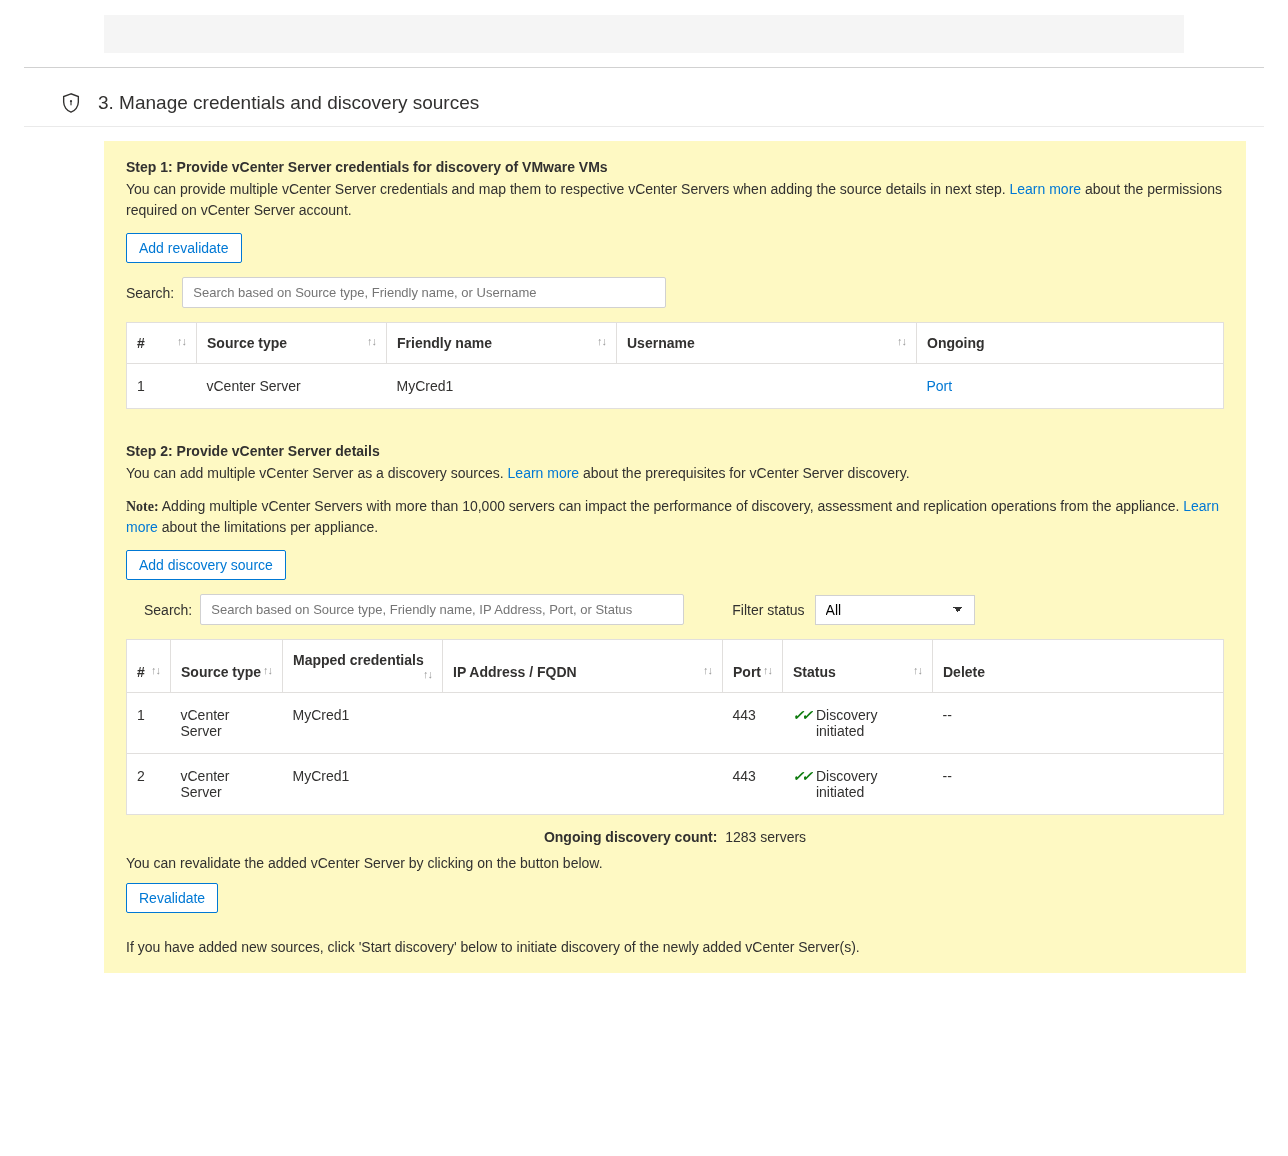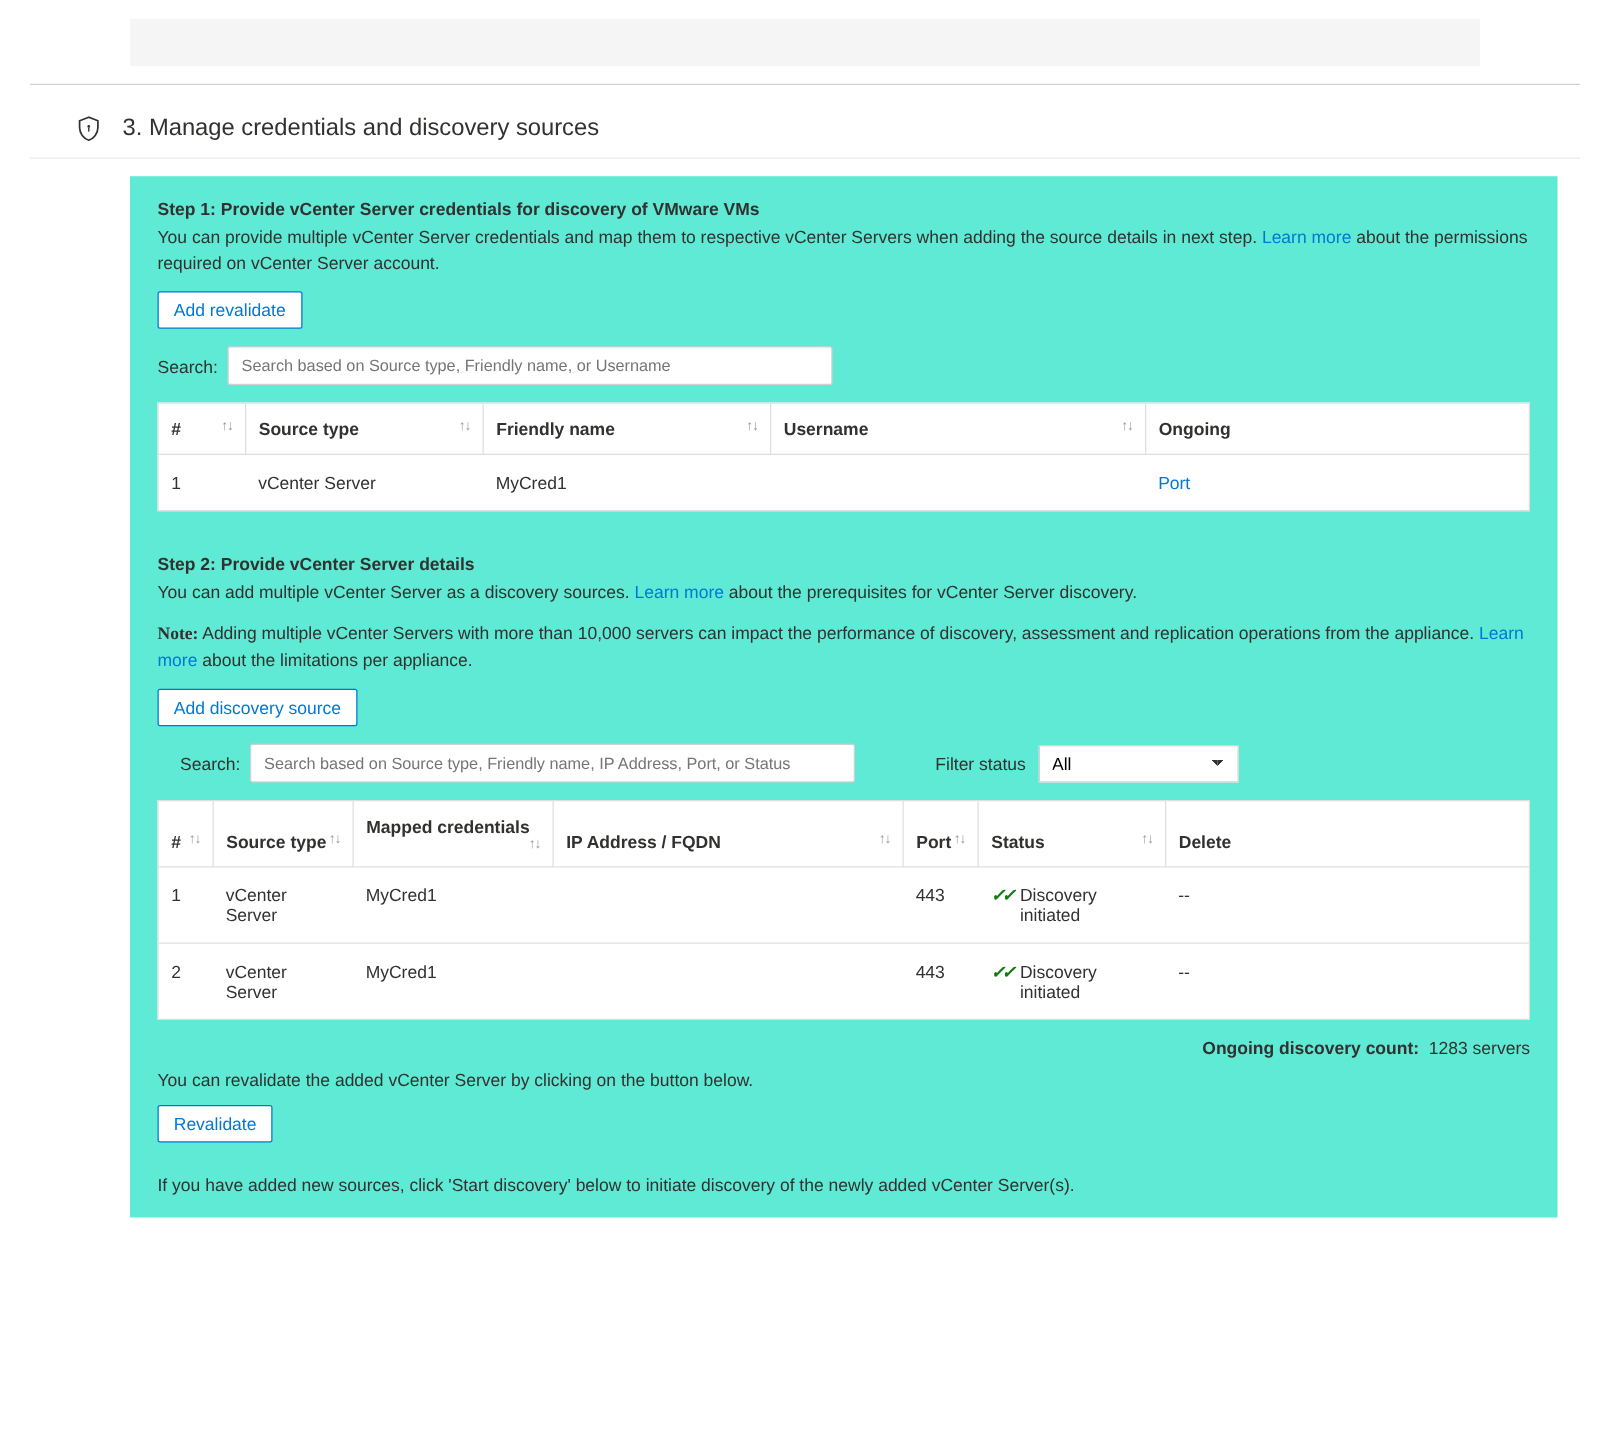--- a/index.html
+++ b/index.html
@@ -3,38 +3,38 @@
 <meta charset="utf-8">
 <style>
 * { box-sizing: border-box; margin: 0; padding: 0; }
 body { font-family: "Segoe UI", Tahoma, Geneva, sans-serif; font-size: 14px; color: #323130; background: #fff; }
 .container { width: 1288px; padding: 15px 24px; }
 .top-spacer { height: 38px; background: #f5f5f5; margin: 0 80px 14px 80px; }
 hr.main-divider { border: none; border-top: 1px solid #d1d1d1; margin: 0 0 14px 0; }
 .section-header { display: flex; align-items: center; padding: 10px 0 12px 36px; border-bottom: 1px solid #eaeaea; margin-bottom: 14px; }
 .shield-icon { width: 22px; height: 22px; margin-right: 16px; }
 .section-title { font-size: 19px; font-weight: 400; color: #323130; }
-.content-area { background: #5eead4; margin-left: 80px; margin-right: 18px; padding: 18px 22px; }
+.content-area { background: #fef9c3; margin-left: 80px; margin-right: 18px; padding: 18px 22px; }
 .step-title { font-weight: 600; margin-bottom: 4px; }
 .step-desc { font-size: 14px; color: #323130; margin-bottom: 12px; line-height: 1.5; }
 a.link { color: #0078d4; text-decoration: none; }
 .btn-outline { display: inline-block; border: 1px solid #0078d4; color: #0078d4; background: #fff; padding: 6px 12px; font-size: 14px; cursor: pointer; border-radius: 2px; margin-bottom: 14px; }
 .search-row { display: flex; align-items: center; margin-bottom: 14px; }
 .search-label { margin-right: 8px; font-size: 14px; }
 .search-input { width: 484px; padding: 7px 10px; border: 1px solid #d1d1d1; font-size: 13px; color: #666; border-radius: 2px; }
-.filter-label { margin-left: 64px; margin-right: 10px; }
+.filter-label { margin-left: 48px; margin-right: 10px; }
 .filter-select { padding: 6px 28px 6px 10px; border: 1px solid #d1d1d1; font-size: 14px; background: #fff; min-width: 160px; -webkit-appearance: none; appearance: none; background-image: linear-gradient(45deg, transparent 50%, #333 50%), linear-gradient(135deg, #333 50%, transparent 50%); background-position: calc(100% - 16px) center, calc(100% - 11px) center; background-size: 5px 5px, 5px 5px; background-repeat: no-repeat; }
 table.data-table { width: 100%; border-collapse: collapse; background: #fff; border: 1px solid #e1dfdd; margin-bottom: 14px; }
 table.data-table th { text-align: left; padding: 12px 10px; font-weight: 600; border: 1px solid #e1dfdd; font-size: 14px; position: relative; vertical-align: bottom; }
 table.data-table td { padding: 14px 10px; border-bottom: 1px solid #e1dfdd; font-size: 14px; vertical-align: top; }
 .sort-icon { float: right; color: #999; font-size: 11px; letter-spacing: -1px; }
 .note-bold { font-weight: 600; font-family: Liberation Serif, serif; }
 .status-text { display: inline-flex; align-items: flex-start; }
 .check-icon { color: #107c10; margin-right: 6px; font-style: italic; font-weight: bold; letter-spacing: -3px; }
-.ongoing { text-align: right; font-size: 14px; margin-bottom: 10px; }
+.ongoing { text-align: center; font-size: 14px; margin-bottom: 10px; }
 .ongoing b { font-weight: 600; }
 .revalidate-text { margin-bottom: 12px; }
 .final-text { margin-top: 12px; }
 .search-row2 { display: flex; align-items: center; margin-bottom: 14px; }
 .search-row2 .search-label { margin-left: 18px; }
 .col-num { width: 70px; }
 .col-source { width: 190px; }
 .col-friendly { width: 230px; }
 .col-user { width: 300px; }
 .col-num2 { width: 44px; }

